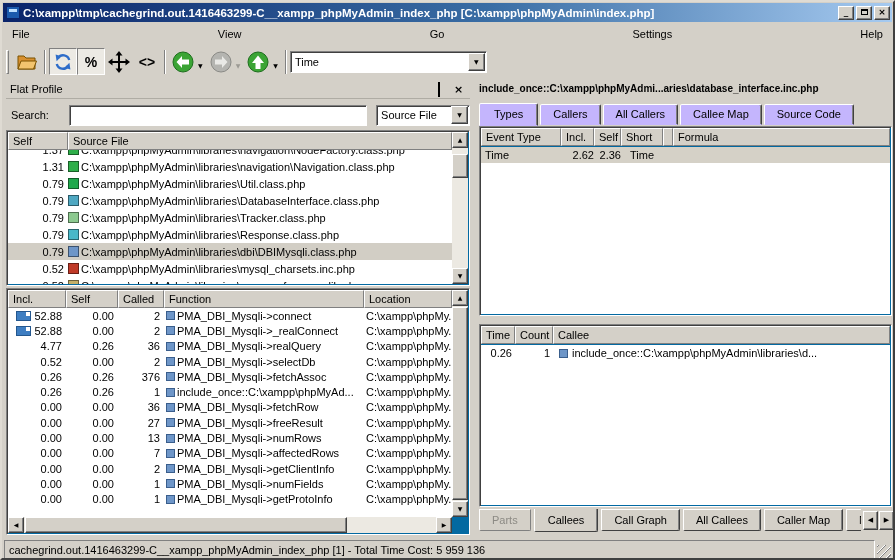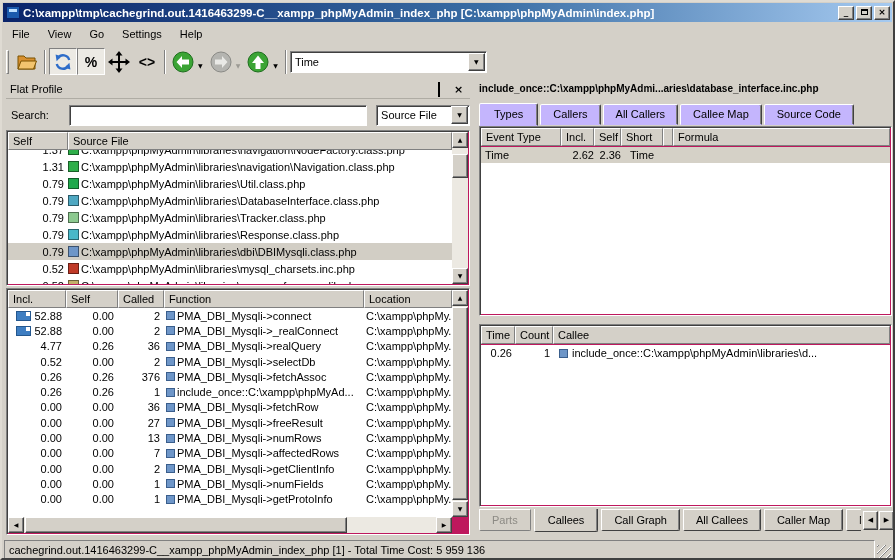--- a/index.html
+++ b/index.html
@@ -18,21 +18,21 @@
              position:relative; flex:none; }
   .appicon::after{ content:""; position:absolute; left:2px; top:2px; width:8px; height:3px; background:#BFE0FF; }
   .title-text { color:#fff; font-weight:bold; font-size:11.5px; white-space:nowrap; overflow:hidden; flex:1; }
   .winbtns { display:flex; gap:2px; margin-left:4px; }
   .winbtn { width:16px; height:14px; background:#D4D0C8; border:1px solid; border-color:#fff #404040 #404040 #fff;
             box-shadow:inset -1px -1px 0 #808080; font-size:9px; font-weight:bold; line-height:11px;
             text-align:center; font-family:"DejaVu Sans",sans-serif; }
   .maxglyph { width:7px; height:6px; border:1px solid #000; border-top-width:2px; margin:2.5px auto 0; }
 
   
-  .menubar { position:absolute; left:1px; top:21px; width:889px; height:21px; display:flex; align-items:center; }
+  .menubar { position:absolute; left:1px; top:21px; width:889px; height:21px; display:flex; align-items:center;justify-content:space-between; }
   .menu-item { padding:3px 9px; }
 
   
   .toolbar { position:absolute; left:1px; top:42px; width:889px; height:35px; display:flex; align-items:center; }
   .tb-handle { width:3px; height:24px; margin:0 4px 0 3px; border:1px solid; border-color:#fff #808080 #808080 #fff; }
   .tb-sep { width:2px; height:24px; margin:0 3px; border-left:1px solid #808080; border-right:1px solid #fff; }
   .tb-btn { width:28px; height:27px; display:flex; align-items:center; justify-content:center; border:1px solid transparent; }
   .tb-btn.pressed { background:#ECEAE4; border-color:#808080 #fff #fff #808080; }
   .tb-caret { font-size:6px; margin:8px 4px 0 1px; font-family:"DejaVu Sans",sans-serif; }
   .tb-caret.dis { color:#9C9A94; }
@@ -53,21 +53,21 @@
   .dock-mini { width:12px; height:11px; margin-right:4px; position:relative; }
   .float-glyph { width:9px; height:8px; border:1px solid #000; border-top-width:2px; margin-top:2px; }
   .close-glyph { font-size:11px; font-weight:bold; line-height:11px; font-family:"DejaVu Sans",sans-serif; }
   .search-row { position:absolute; left:2px; top:21px; width:464px; height:28px; display:flex; align-items:center; }
   .search-label { padding:0 20px 0 5px; }
   #search-input { width:308px; height:21px; border:1px solid; border-color:#808080 #fff #fff #808080;
                   box-shadow:inset 1px 1px 0 #404040; background:#fff; font:inherit; padding:0 3px; }
   #group-combo { width:97px; margin-left:9px; height:21px; }
 
   
-  .listbox { position:absolute; background:#be185d; border:1px solid; border-color:#808080 #fff #fff #808080;
+  .listbox { position:absolute; background:#0369a1; border:1px solid; border-color:#808080 #fff #fff #808080;
              box-shadow:inset 1px 1px 0 #404040;text-decoration:underline; }
   .lv-head { display:flex; position:absolute; left:1px; top:1px; right:17px; height:18px; }
   .lv-body { position:absolute; left:1px; right:17px; overflow:hidden; background:#fff; }
   .vsb { position:absolute; top:1px; right:1px; bottom:1px; width:16px; background:#ECE9E2; }
   .hsb { position:absolute; left:1px; bottom:1px; height:16px; background:#ECE9E2; }
   .sb-btn { position:absolute; width:16px; height:16px; background:#D4D0C8; border:1px solid;
             border-color:#fff #404040 #404040 #fff; box-shadow:inset -1px -1px 0 #808080;
             font-size:6px; text-align:center; line-height:14px; font-family:"DejaVu Sans",sans-serif; }
   .sb-thumb { position:absolute; background:#D4D0C8; border:1px solid; border-color:#fff #404040 #404040 #fff;
               box-shadow:inset -1px -1px 0 #808080; }

